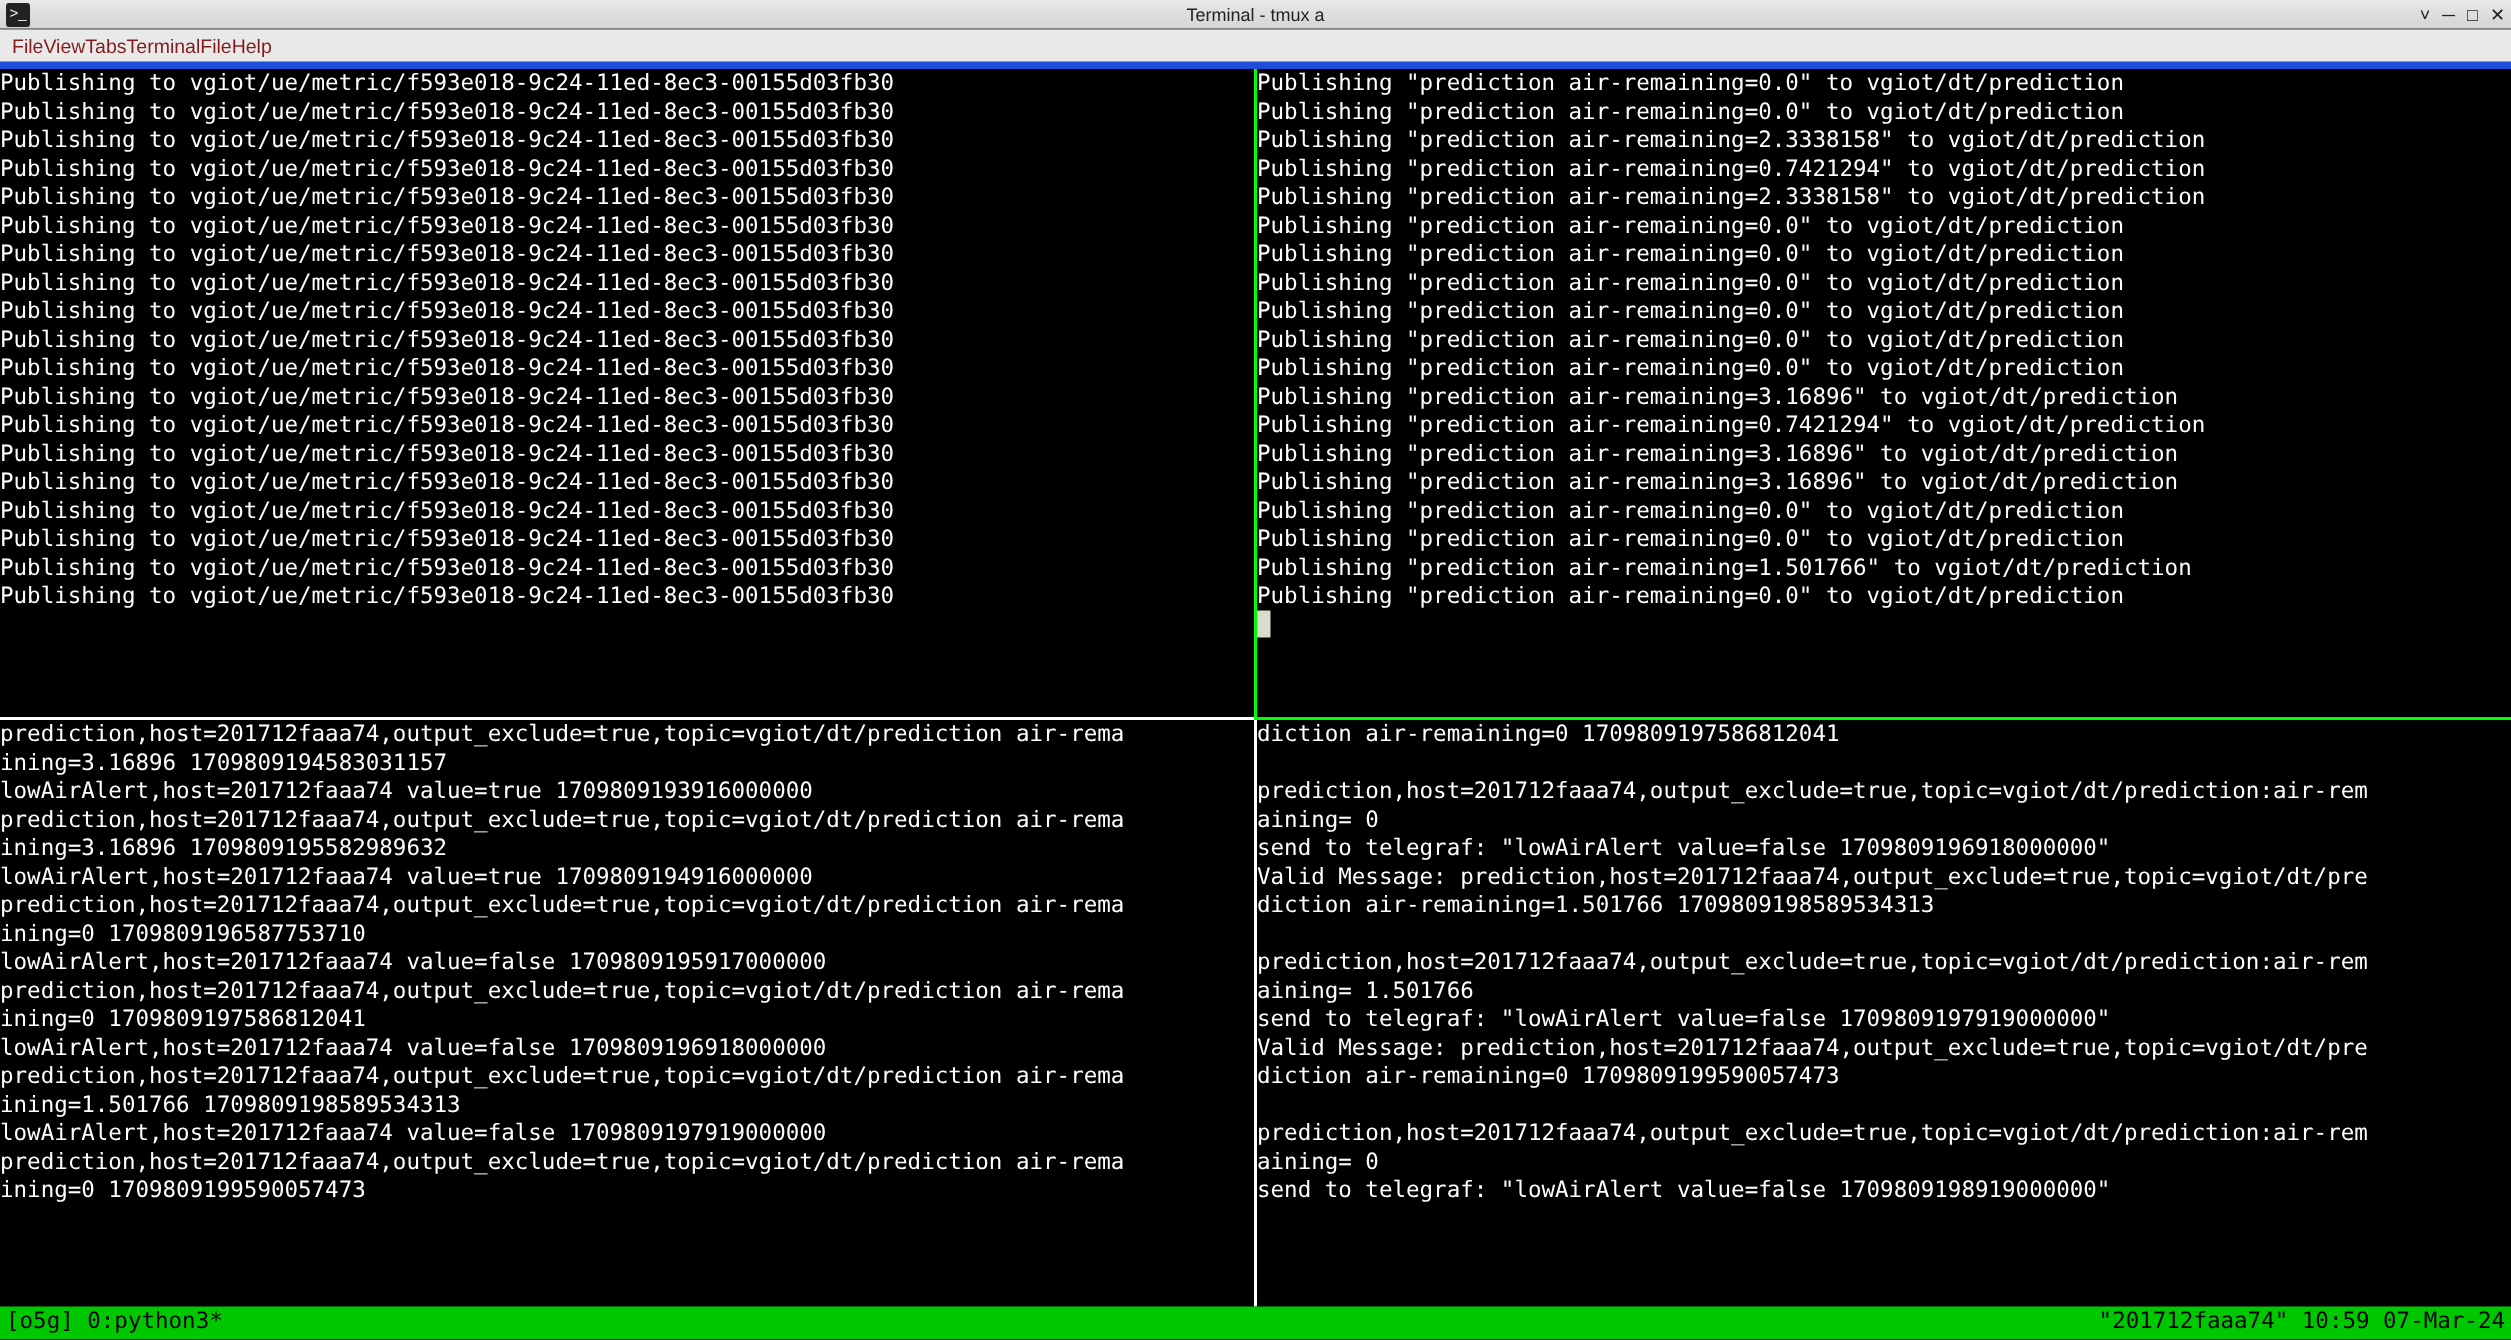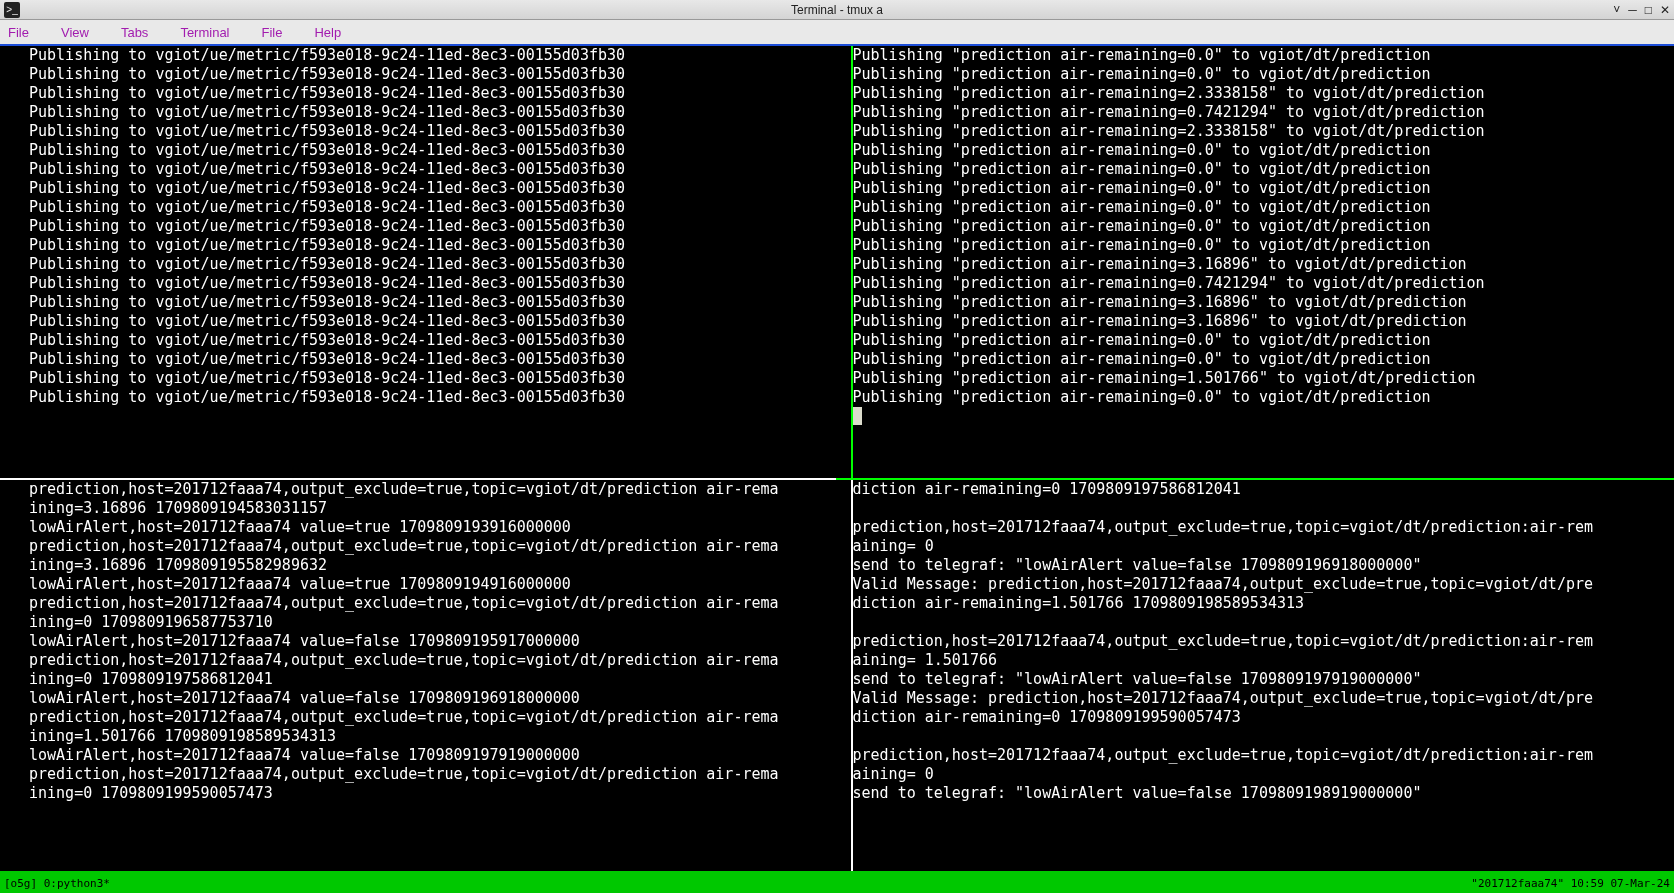--- a/index.html
+++ b/index.html
@@ -46,39 +46,38 @@
 .titlebar .window-buttons span { cursor: pointer; }
 
 .menubar {
   background: #e9e9e9;
   height: 26px;
   display: flex;
   align-items: center;
   padding: 0 8px;
   font-family: sans-serif;
   font-size: 13px;
-  color: #a21caf;
-  border-bottom: 2px solid #1d4ed8;
-  gap: 32px;
+  color: #7f1d1d;
+  border-bottom: 5px solid #1d4ed8;
+  gap: 0;
 }
 .menubar span { cursor: pointer; }
 
 .tmux {
   flex: 1;
   background: #000;
   display: flex;
   flex-direction: column;
   line-height: 19px;
   font-size: 15px;
 }
 .panes-row {
   display: flex;
   flex: 1;
   min-height: 0;
-  margin-left: 29px;
 }
 .pane {
   flex: 1;
   overflow: hidden;
   white-space: pre;
   padding: 0;
 }
 .vdiv { width: 2px; background: #00ff00; }
 .vdiv.white { background: #fff; }
 .hdiv { height: 2px; display:flex; }
@@ -91,23 +90,23 @@
   width: 9px; height: 18px;
   background: #dcdccc;
   vertical-align: text-bottom;
 }
 
 .statusbar {
   background: #00c800;
   color: #000;
   height: 22px;
   display: flex;
-  align-items: flex-end;
+  align-items: flex-start;
   padding: 0 4px;
-  font-size: 11px;
+  font-size: 15px;
   font-family: "DejaVu Sans Mono", monospace;
 }
 .statusbar .left { }
 .statusbar .right { margin-left: auto; }
 </style>
 </head>
 <body>
 
 <div class="titlebar">
   <span class="app-icon">&gt;_</span>

